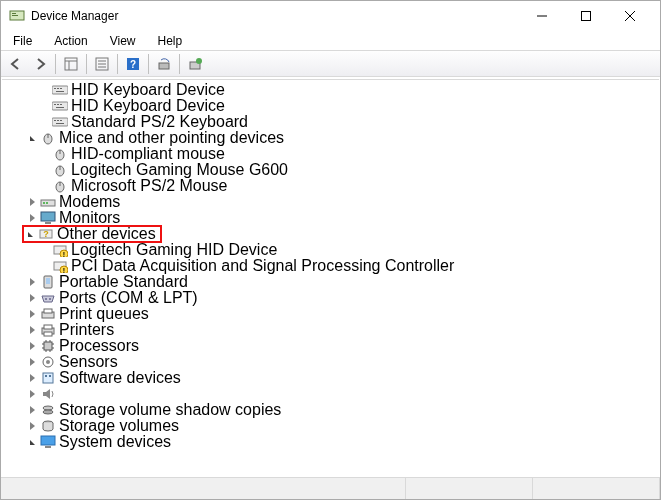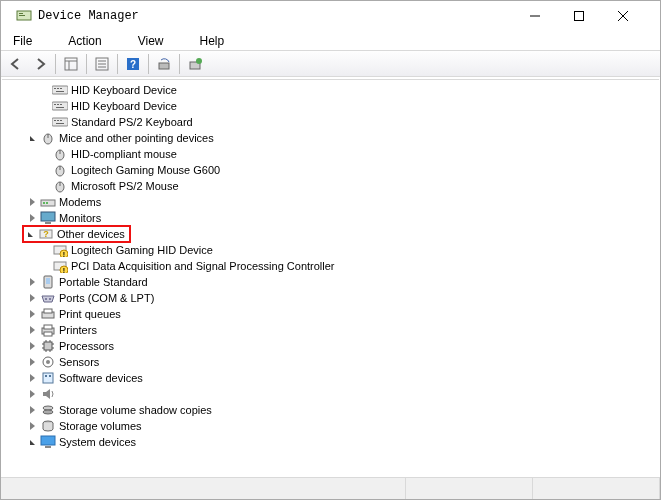--- a/index.html
+++ b/index.html
@@ -10,34 +10,33 @@
     width: 661px;
     height: 500px;
     overflow: hidden;
     position: relative;
     border: 1px solid #aaa;
   }
   .titlebar {
     height: 30px;
     display: flex;
     align-items: center;
-    padding: 0 15px;
+    padding: 0 8px;
     background: #fff;
-    font-family: Liberation Mono, monospace;
   }
   .titlebar .icon { width: 16px; height: 16px; margin-right: 6px; display:flex;align-items:center;justify-content:center;}
   .titlebar .title { flex: 1; font-size: 12px; }
   .win-controls { display: flex; gap: 0; }
   .win-btn { width: 44px; height: 28px; display:flex; align-items:center; justify-content:center; font-family: "Segoe UI Symbol", sans-serif; font-size: 10px; }
   .menubar {
     height: 20px;
     display: flex;
     align-items: center;
     padding: 0 4px;
-    gap: 20px;
+    gap: 6px;
     border-bottom: 1px solid #d9d9d9;
   }
   .menuitem { padding: 2px 8px; font-size: 12px; }
   .toolbar {
     height: 26px;
     display:flex;
     align-items:center;
     padding: 0 4px;
     gap: 2px;
     border-bottom: 1px solid #d9d9d9;
@@ -83,21 +82,21 @@
     user-select:none;
   }
   .arrow.expanded::before { content:""; display:block; width:0;height:0;border-left:5px solid #404040;border-top:5px solid transparent; transform: rotate(0deg);}
   .arrow.collapsed::before { content:""; display:block; width:0;height:0;border-top:4px solid transparent;border-bottom:4px solid transparent;border-left:5px solid #808080;}
   .dev-icon {
     width: 16px; height:16px;
     display:inline-flex;align-items:center;justify-content:center;
     margin: 0 3px 0 2px;
     font-size:11px;
   }
-  .label { font-size: 11px; color:#000; }
+  .label { font-size: 16px; color:#000; }
   .highlight-box {
     border: 2px solid #e11;
     padding: 0 4px 0 0;
     margin-left: -2px;
     height: 18px;
     display:flex; align-items:center;
   }
   
   .ic-keyboard svg, .ic-mouse svg, .ic-modem svg, .ic-monitor svg,
   .ic-net svg, .ic-other svg, .ic-unknown svg, .ic-portable svg,

